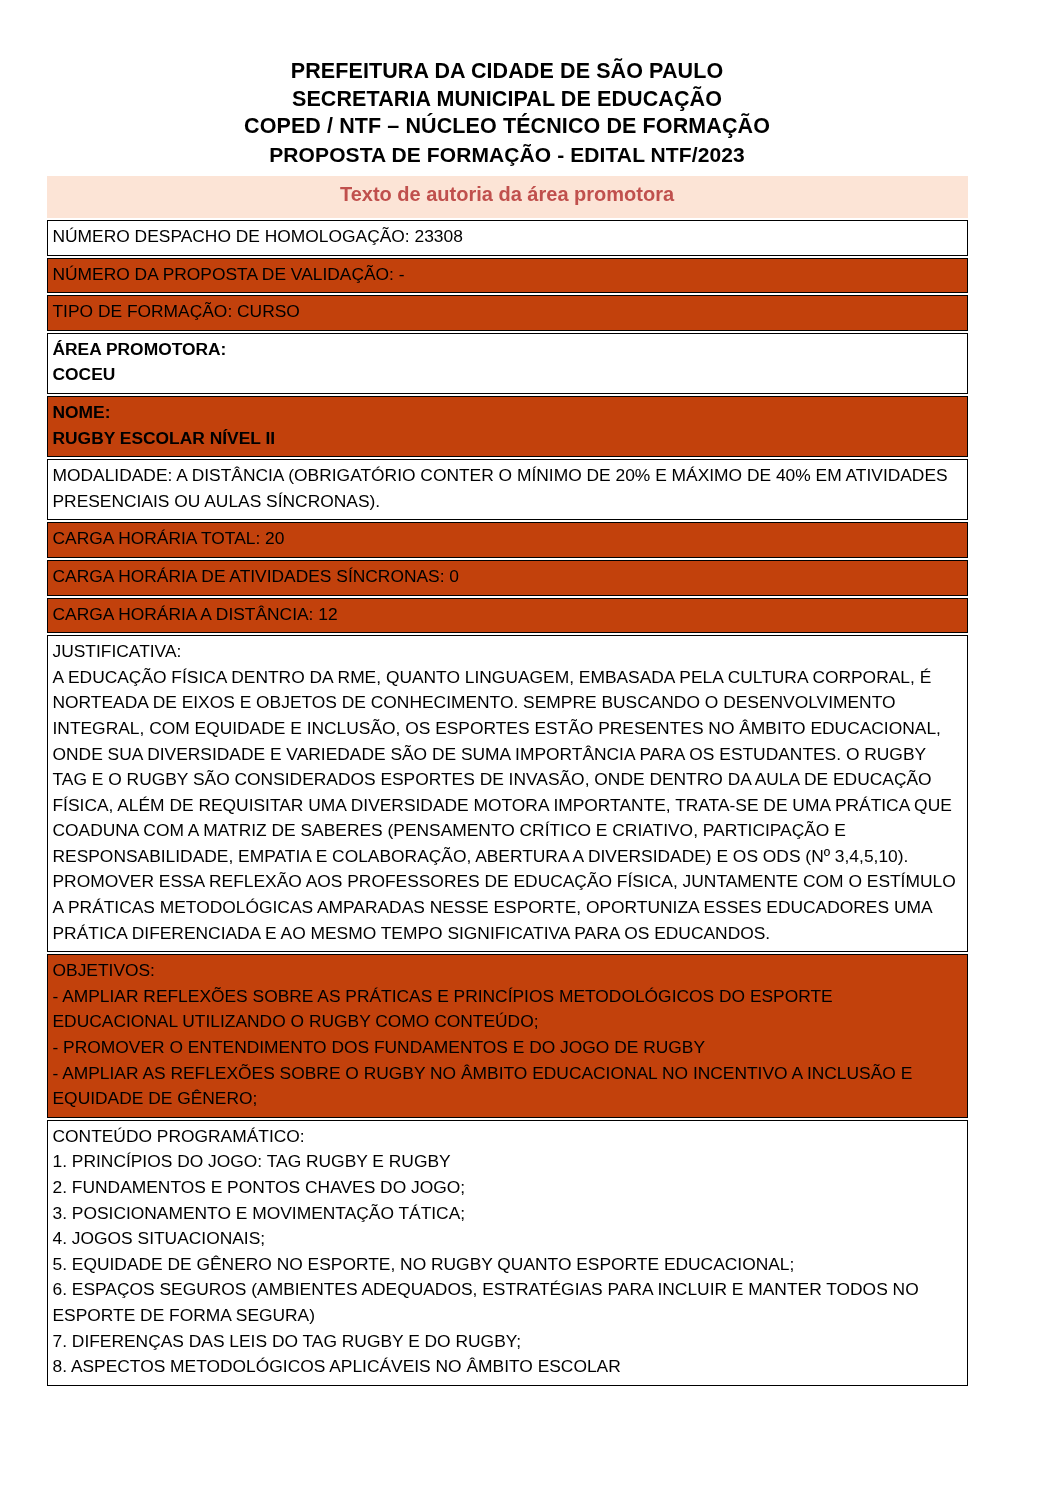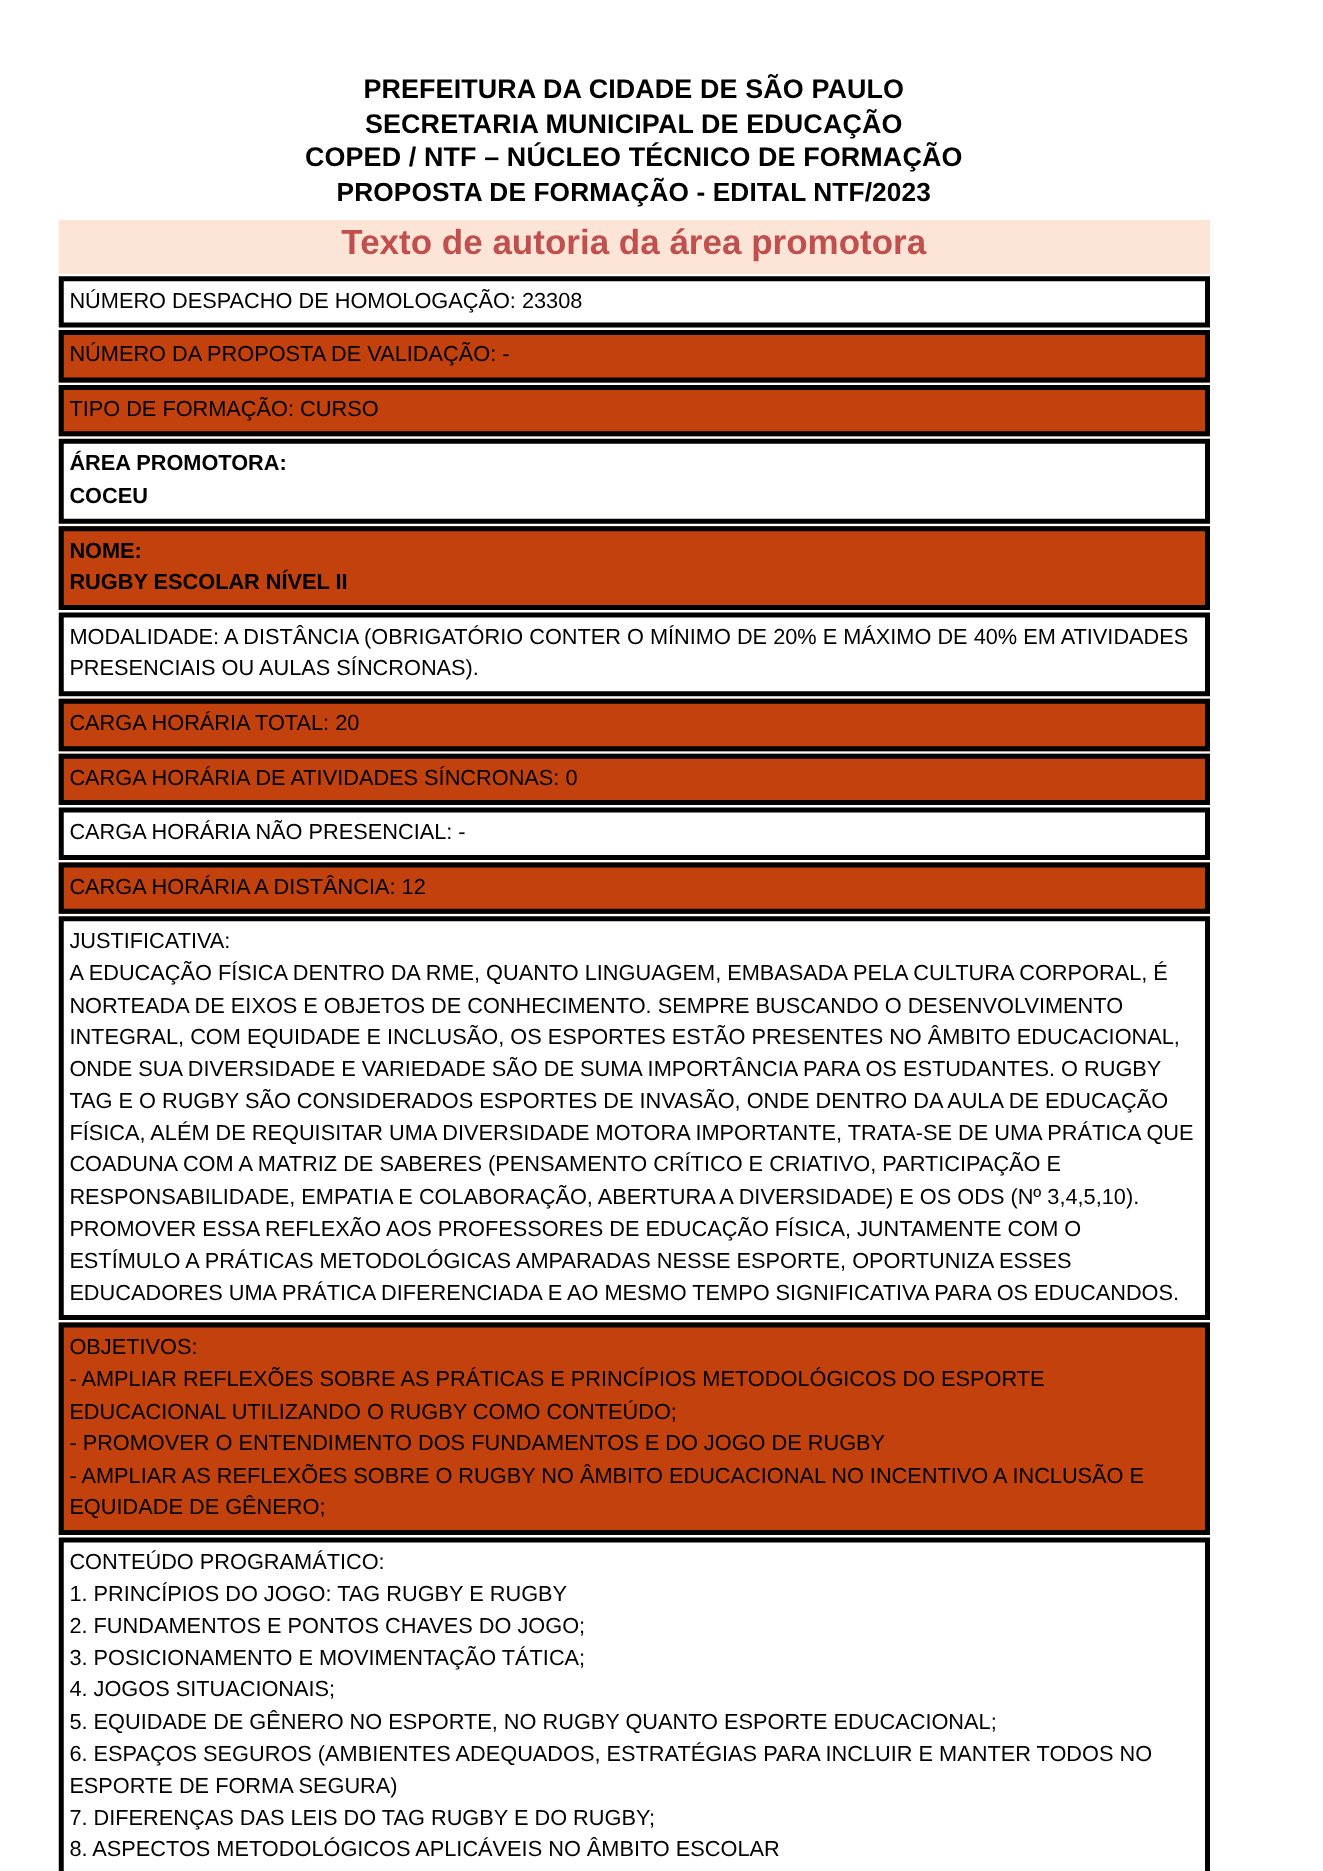--- a/index.html
+++ b/index.html
@@ -43,21 +43,21 @@
 
   
   .tbl {
     margin: 6px auto 0 auto;
     width: 921px;
     border-collapse: separate;
     border-spacing: 0 2px;
     table-layout: fixed;
   }
   .tbl td {
-    border: 4px solid #000000;
+    border: 1px solid #000000;
     padding: 3px 5px 5px 5px;
     font-size: 17.4px;
     line-height: 25.6px;
     vertical-align: top;
     word-wrap: break-word;
   }
   .shade {
     background: #c2410c;
   }
   .plain {
@@ -70,21 +70,21 @@
   
   .title-row td {
     border: none;
     background: #fce4d6;
     text-align: center;
     padding: 2px 0 8px 0;
   }
   .title-text {
     color: #c0504d;
     font-weight: bold;
-    font-size: 28px;
+    font-size: 20px;
     line-height: 32px;
   }
 
   .para {
     margin: 0;
     white-space: pre-wrap;
   }
 </style>
 </head>
 <body>
@@ -143,23 +143,20 @@
 
       <tr>
         <td class="shade">CARGA HORÁRIA TOTAL: 20</td>
       </tr>
 
 
       <tr>
         <td class="shade">CARGA HORÁRIA DE ATIVIDADES SÍNCRONAS: 0</td>
       </tr>
 
-      <tr>
-        <td class="plain">CARGA HORÁRIA NÃO PRESENCIAL:  -</td>
-      </tr>
 
       <tr>
         <td class="shade">CARGA HORÁRIA A DISTÂNCIA: 12</td>
       </tr>
 
       <tr>
         <td class="plain">
           <div>JUSTIFICATIVA:</div>
           <div class="para">A EDUCAÇÃO FÍSICA DENTRO DA RME, QUANTO LINGUAGEM, EMBASADA PELA CULTURA CORPORAL, É NORTEADA DE EIXOS E OBJETOS DE CONHECIMENTO. SEMPRE BUSCANDO O DESENVOLVIMENTO INTEGRAL, COM EQUIDADE E INCLUSÃO, OS ESPORTES ESTÃO PRESENTES NO ÂMBITO EDUCACIONAL, ONDE SUA DIVERSIDADE E VARIEDADE SÃO DE SUMA IMPORTÂNCIA PARA OS ESTUDANTES. O RUGBY TAG E O RUGBY SÃO CONSIDERADOS ESPORTES DE INVASÃO, ONDE DENTRO DA AULA DE EDUCAÇÃO FÍSICA, ALÉM DE REQUISITAR UMA DIVERSIDADE MOTORA IMPORTANTE, TRATA-SE DE UMA PRÁTICA QUE COADUNA COM A MATRIZ DE SABERES (PENSAMENTO CRÍTICO E CRIATIVO, PARTICIPAÇÃO E RESPONSABILIDADE, EMPATIA E COLABORAÇÃO, ABERTURA A DIVERSIDADE) E OS ODS (Nº 3,4,5,10). PROMOVER ESSA REFLEXÃO AOS PROFESSORES DE EDUCAÇÃO FÍSICA, JUNTAMENTE COM O ESTÍMULO A PRÁTICAS METODOLÓGICAS AMPARADAS NESSE ESPORTE, OPORTUNIZA ESSES EDUCADORES UMA PRÁTICA DIFERENCIADA E AO MESMO TEMPO SIGNIFICATIVA PARA OS EDUCANDOS.</div>
         </td>

